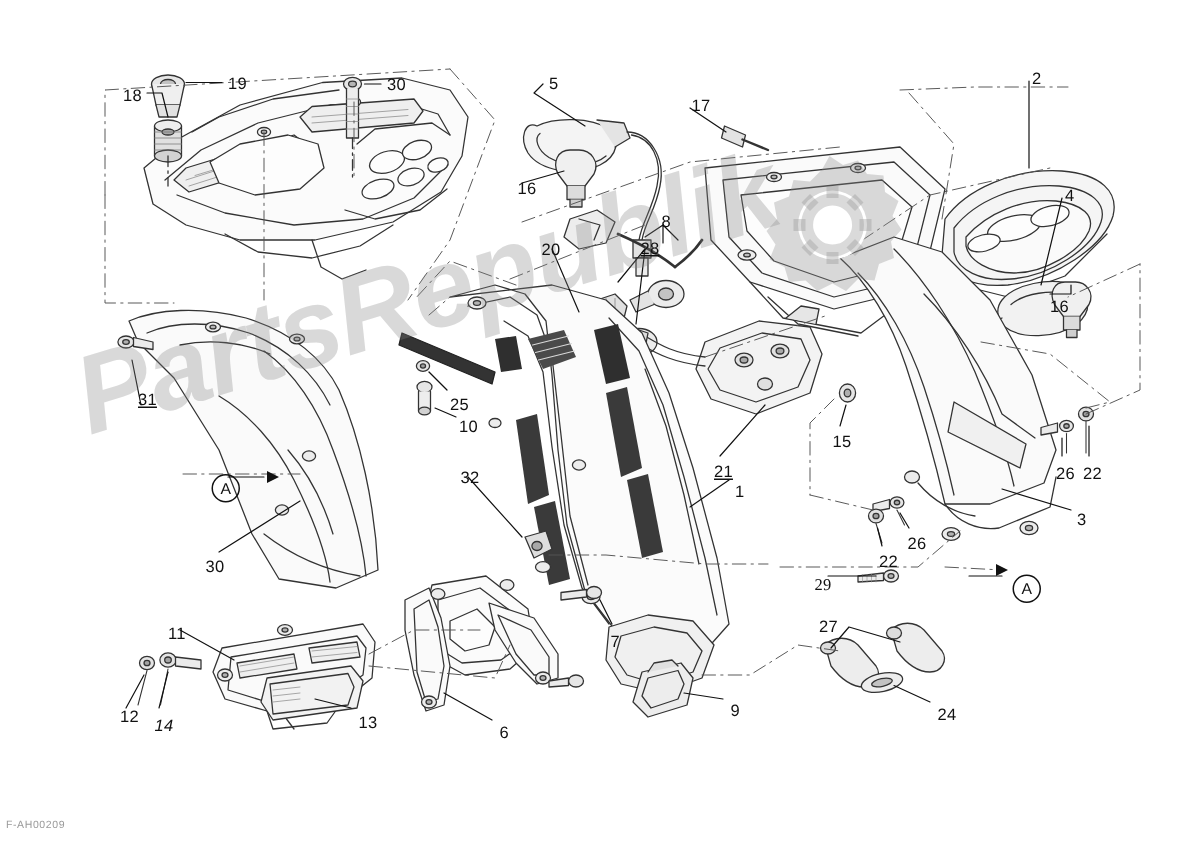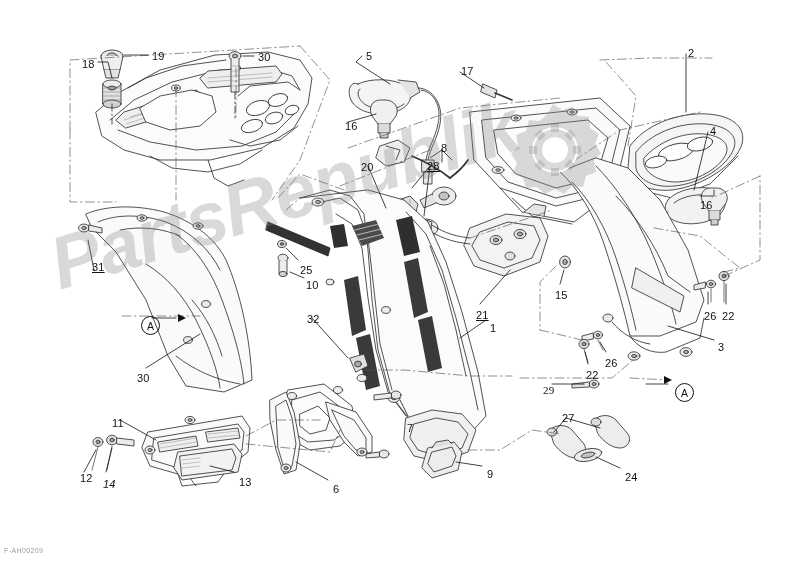--- a/index.html
+++ b/index.html
@@ -569,21 +569,21 @@
       <div class="callout-num" style="left: 490px; top: 322px;">1</div>
       <div class="callout-num" style="left: 555px; top: 289px;">15</div>
       <div class="callout-num" style="left: 704px; top: 310px;">26</div>
       <div class="callout-num" style="left: 722px; top: 310px;">22</div>
       <div class="callout-num" style="left: 605px; top: 357px;">26</div>
       <div class="callout-num" style="left: 586px; top: 369px;">22</div>
       <div class="callout-num" style="left: 718px; top: 341px;">3</div>
       <div class="callout-num" style="left: 307px; top: 313px;">32</div>
       <div class="callout-num" style="left: 137px; top: 372px;">30</div>
       <div class="callout-num" style="left: 543px; top: 384px; font-family: Liberation Serif, serif;">29</div>
-      <div class="callout-num" style="left: 562px; top: 412px;">27</div>
+      <div class="callout-num" style="left: 546px; top: 412px;">27</div>
       <div class="callout-num" style="left: 625px; top: 471px;">24</div>
       <div class="callout-num" style="left: 407px; top: 422px;">7</div>
       <div class="callout-num" style="left: 487px; top: 468px;">9</div>
       <div class="callout-num" style="left: 112px; top: 417px;">11</div>
       <div class="callout-num" style="left: 80px; top: 472px;">12</div>
       <div class="callout-num" style="left: 103px; top: 478px; font-style: italic;">14</div>
       <div class="callout-num" style="left: 239px; top: 476px;">13</div>
       <div class="callout-num" style="left: 333px; top: 483px;">6</div>
     </div>
 

